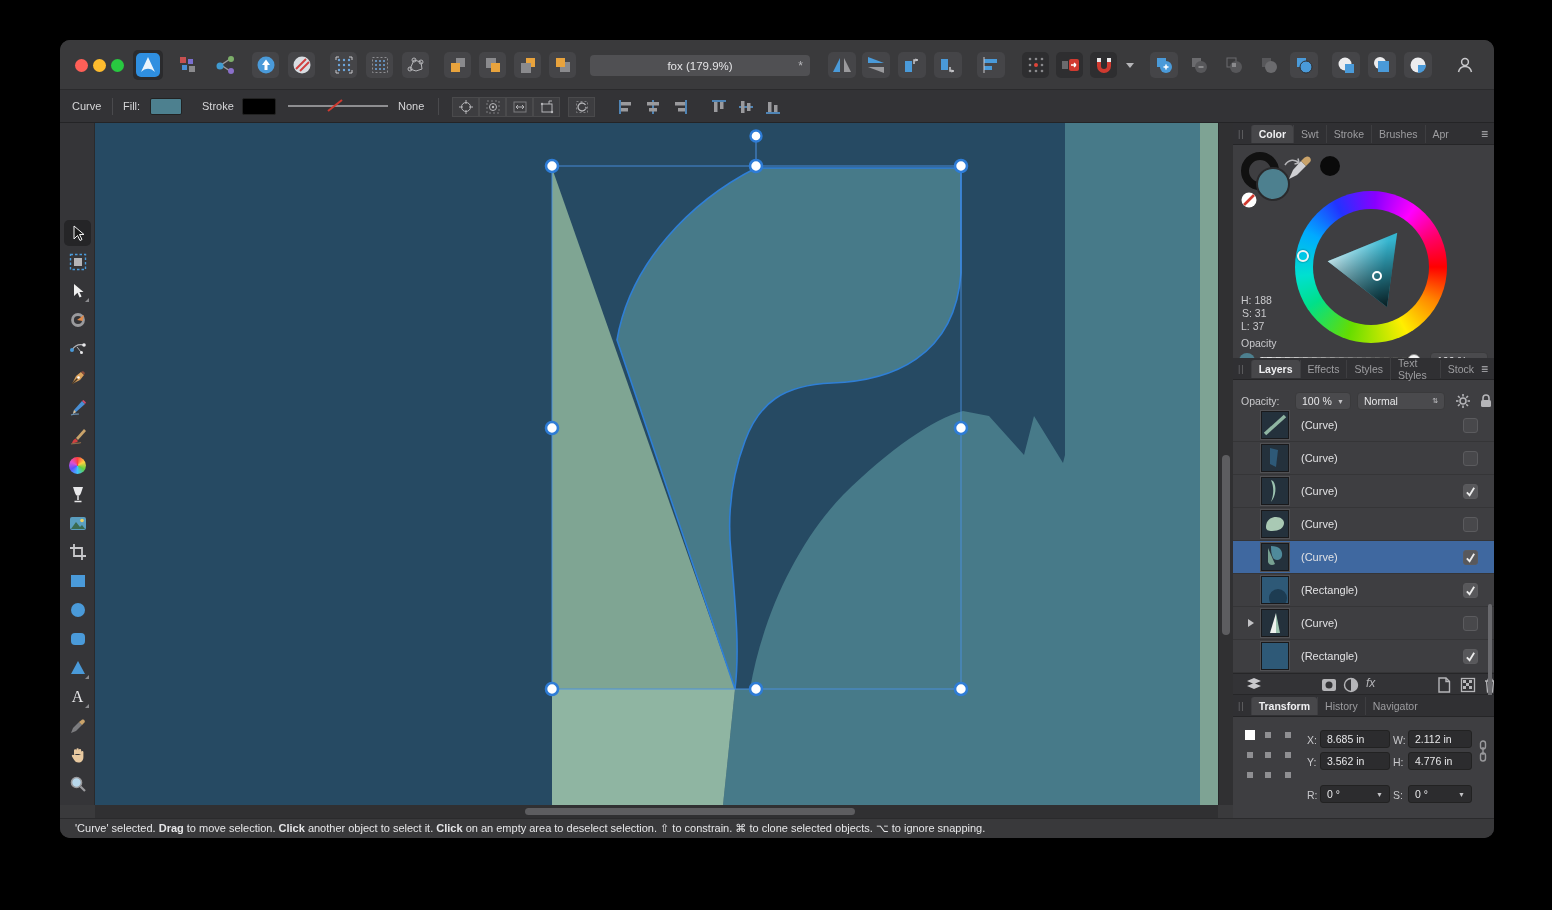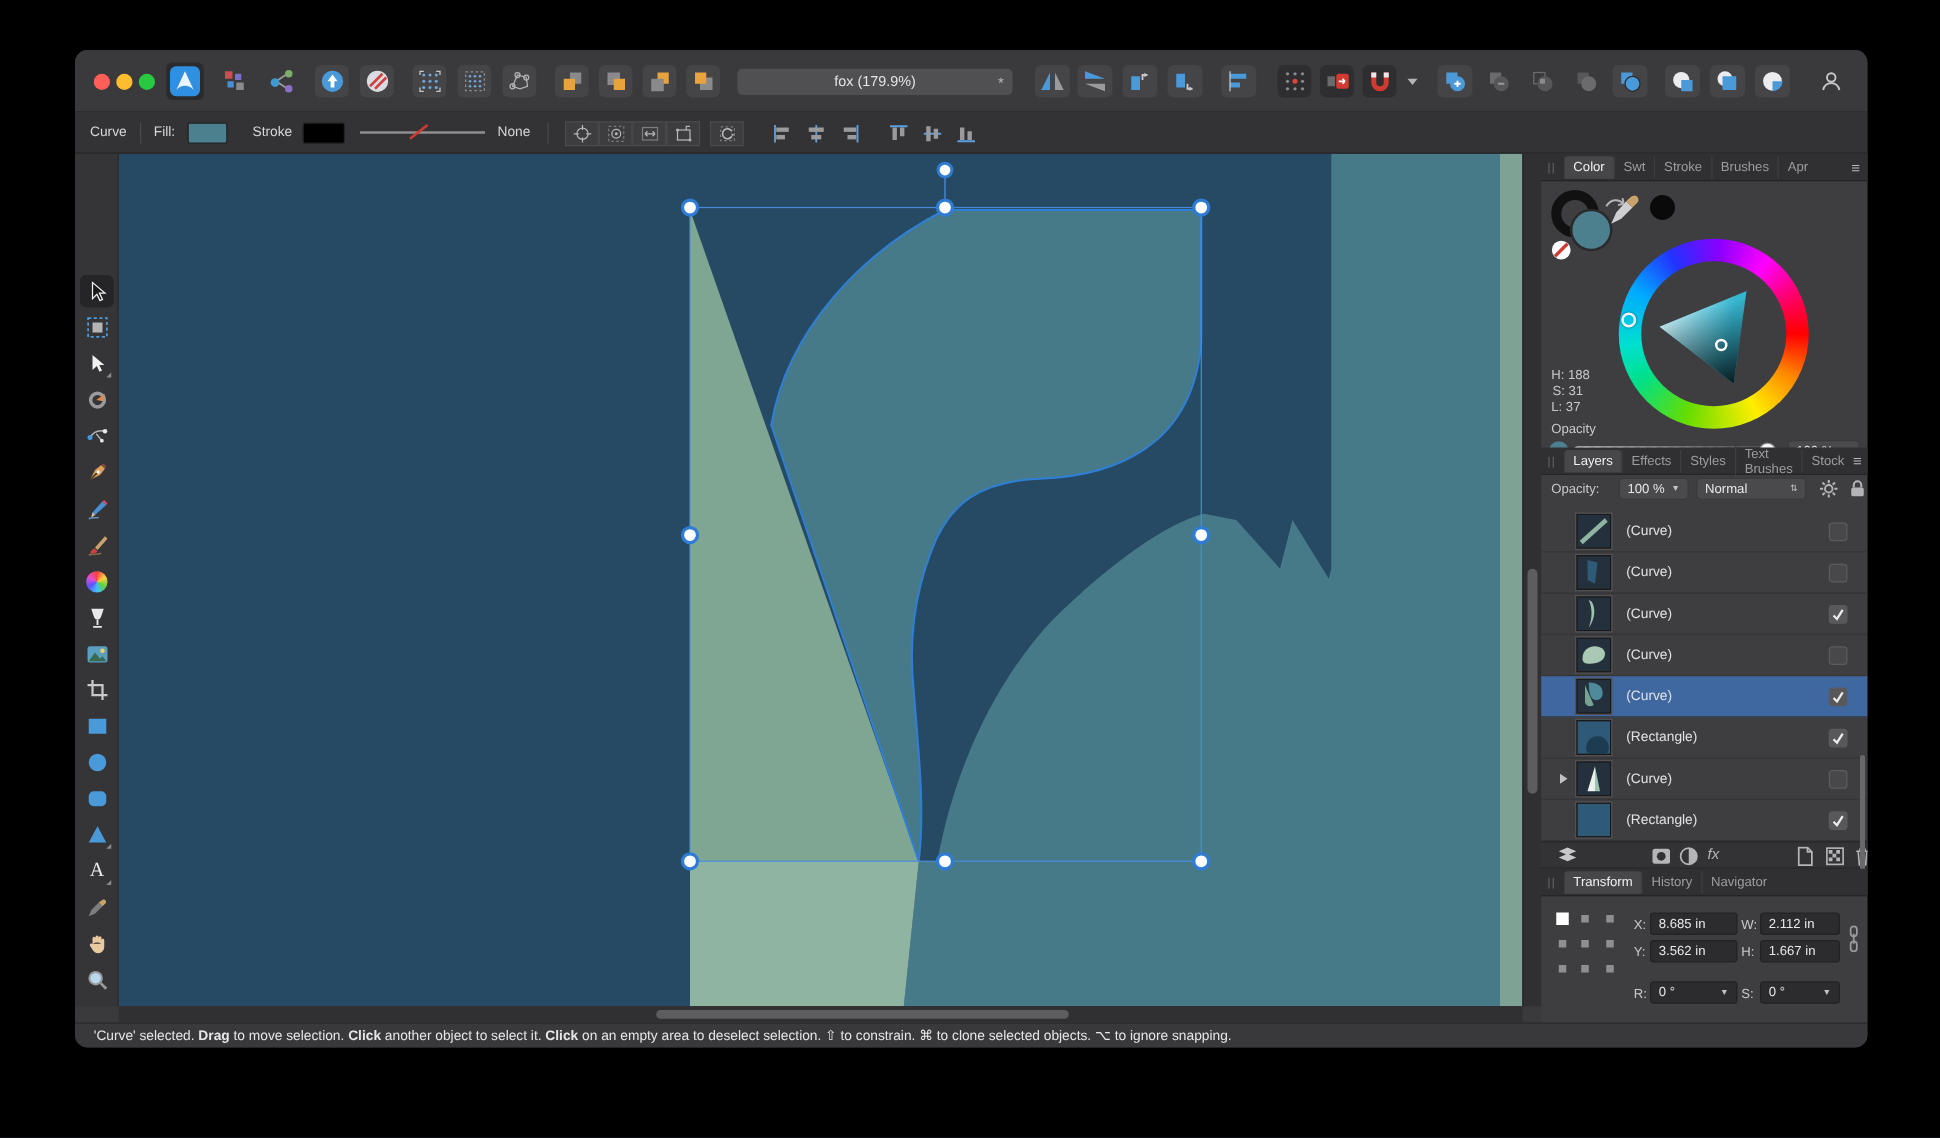--- a/index.html
+++ b/index.html
@@ -36,21 +36,21 @@
 
   
   .statusbar { position:absolute; left:0; top:778px; width:1434px; height:20px; background:#39393b; border-top:1px solid #2a2a2c; color:#e6e6e8; font-size:11px; display:flex; align-items:center; padding-left:15px; }
   .statusbar .b { font-weight:bold; }
 
   
   .rpanel { position:absolute; left:1173px; top:83px; width:261px; height:695px; background:#3e3e41; }
   .ptabbar { position:absolute; left:0; width:261px; height:22px; background:#303033; border-bottom:1px solid #252527; display:flex; align-items:center; font-size:10.5px; color:#9d9da0; }
   .ptabbar .grip { color:#6a6a6d; margin:0 6px 0 5px; font-size:9px; letter-spacing:1px; }
   .ptab { padding:3px 7px; border-left:1px solid #3e3e41; }
-  .ptab.active { background:#47474a; color:#f0f0f2; border-radius:3px 3px 0 0; }
+  .ptab.active { background:#47474a; color:#f0f0f2; border-radius:3px 3px 0 0;font-weight:bold; }
   .pmenu { margin-left:auto; margin-right:6px; color:#b9b9bc; font-size:12px; }
   .slab { position:absolute; color:#c9c9cc; font-size:10.5px; }
   .dinput { position:absolute; background:#2c2c2e; border:1px solid #222; border-radius:3px; color:#e8e8ea; font-size:10.5px; display:flex; align-items:center; padding:0 6px; height:18px; }
   .dsel { position:absolute; background:#4a4a4d; border:1px solid #3a3a3c; border-radius:4px; color:#e8e8ea; font-size:10.5px; display:flex; align-items:center; padding:0 6px; height:18px; }
   .dsel .car { margin-left:auto; font-size:7px; color:#c3c3c6; }
 
   
   .layerlist { position:absolute; left:0; top:286px; width:261px; height:264px; }
   .layer-row { position:relative; width:261px; height:33px; border-bottom:1px solid #353537; display:flex; align-items:center; }
   .layer-row.selected { background:#3f68a0; }
@@ -631,25 +631,25 @@
         <span>100 %</span>
           <span class="car">▼</span>
       </div>
     </div>
 
     <div class="ptabbar" style="top:235px">
       <span class="grip">||</span>
       <span class="ptab active">Layers</span>
       <span class="ptab">Effects</span>
       <span class="ptab">Styles</span>
-      <span class="ptab">Text Brushes</span>
+      <span class="ptab">Text Styles</span>
       <span class="ptab">Stock</span>
       <span class="pmenu">≡</span>
     </div>
-    <div style="position:absolute;top:254px;width:261px;height:29px;text-align:center;">
+    <div style="position:absolute;top:264px;width:261px;height:29px;text-align:center;">
       <span class="slab" style="left:8px;top:8px">Opacity:</span>
       <div class="dsel" style="left:62px;top:5px;width:56px">
         <span>100 %</span>
           <span class="car">▼</span>
       </div>
       <div class="dsel" style="left:124px;top:5px;width:88px">
         <span>Normal</span>
           <span class="car">⇅</span>
       </div>
       <svg width="16" height="16" viewBox="0 0 16 16" style="position:absolute;left:222px;top:6px">
@@ -841,21 +841,21 @@
       <span class="slab" style="left:160px;top:16px">W:</span>
       <div class="dinput" style="left:175px;top:12px;width:64px">
           <span>2.112 in</span>
         </div>
       <span class="slab" style="left:74px;top:38px">Y:</span>
       <div class="dinput" style="left:87px;top:34px;width:70px">
           <span>3.562 in</span>
         </div>
       <span class="slab" style="left:160px;top:38px">H:</span>
       <div class="dinput" style="left:175px;top:34px;width:64px">
-          <span>1.667 in</span>
+          <span>4.776 in</span>
         </div>
       <svg width="10" height="22" viewBox="0 0 10 22" style="position:absolute;left:245px;top:22px">
         <rect x="2.5" y="1" width="5" height="8" rx="2.5" fill="none" stroke="#9a9a9d" stroke-width="1.4"></rect>
           <rect x="2.5" y="13" width="5" height="8" rx="2.5" fill="none" stroke="#9a9a9d" stroke-width="1.4"></rect>
           <line x1="5" y1="7" x2="5" y2="15" stroke="#9a9a9d" stroke-width="1.4"></line>
       </svg>
       <span class="slab" style="left:74px;top:71px">R:</span>
       <div class="dinput" style="left:87px;top:67px;width:70px">
           <span>0 °</span>
           <span class="car" style="margin-left:auto;font-size:7px;color:#c3c3c6">▼</span>

